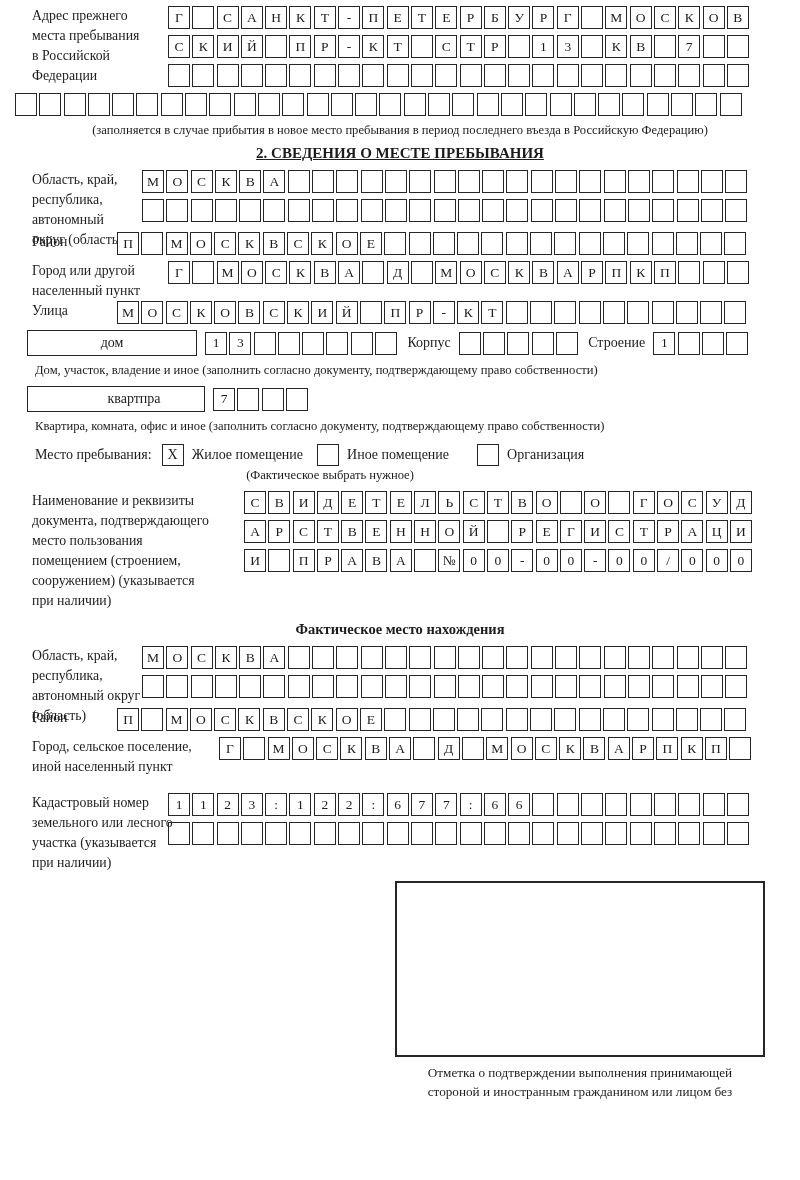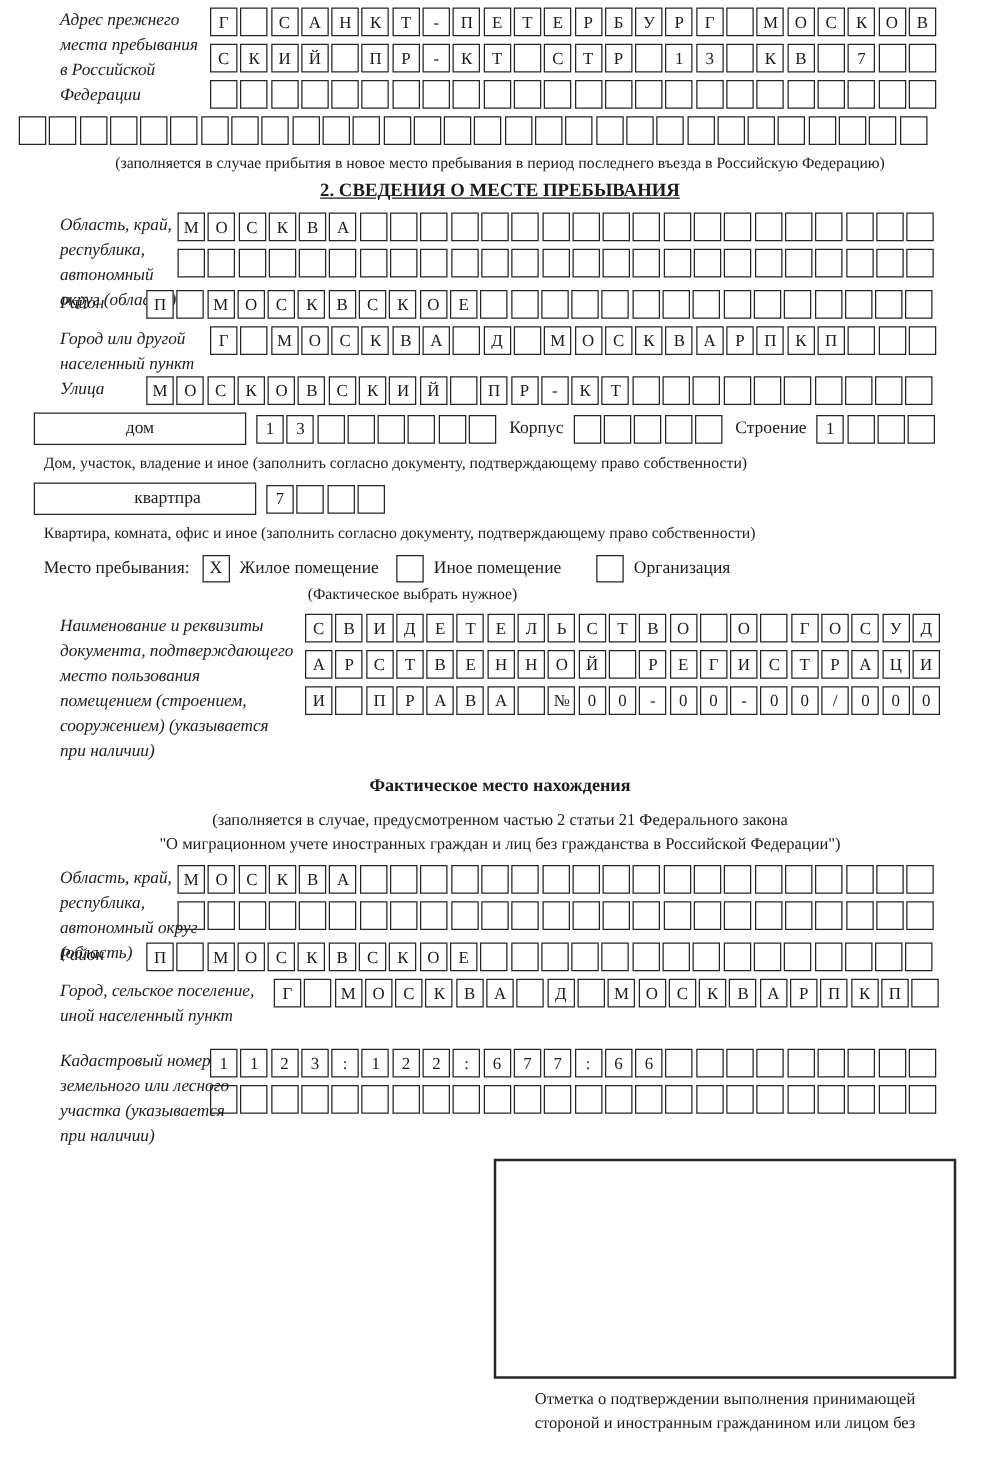--- a/index.html
+++ b/index.html
@@ -11,21 +11,21 @@
   .header { text-align:right; padding:16px 60px 0 0; font-size:15px; }
 
   
   .cells { display:flex; margin-bottom:6px; }
   .cell {
     flex:0 0 auto; width:20px; height:21px; border:1.6px solid #262626;
     margin-right:2.3px; display:inline-flex; align-items:center; justify-content:center;
     font-size:13.5px; line-height:1; background:#fff;
   }
   .fieldblock { position:relative; }
-  .sidelabel { position:absolute; left:48px; top:0; width:190px; font-size:13.8px; line-height:20px;font-style:italic; }
+  .sidelabel { position:absolute; left:32px; top:0; width:190px; font-size:13.8px; line-height:20px; }
 
   .ml-b1   { margin-left:168px; }
   .ml-full { margin-left:15px; }
   .ml-25   { margin-left:142px; }
   .ml-26   { margin-left:117px; }
   .ml-24   { margin-left:168px; }
   .ml-doc  { margin-left:244px; }
   .ml-g2   { margin-left:219px; }
 
   .note-center { text-align:center; font-size:12.6px; line-height:17px; margin:2px 0 4px; }
@@ -465,24 +465,20 @@
         <span class="cell">0</span>
         <span class="cell">0</span>
         <span class="cell">/</span>
         <span class="cell">0</span>
         <span class="cell">0</span>
         <span class="cell">0</span>
       </div>
   </div>
 
   <div class="fact-title">Фактическое место нахождения</div>
-  <div class="fact-note">
-      <div>(заполняется в случае, предусмотренном частью 2 статьи 21 Федерального закона</div>
-      <div>"О миграционном учете иностранных граждан и лиц без гражданства в Российской Федерации")</div>
-    </div>
 
   <div class="fieldblock">
     <div class="sidelabel">
         <div>Область, край,</div>
         <div>республика,</div>
         <div>автономный округ</div>
         <div>(область)</div>
       </div>
     <div class="cells ml-25">
         <span class="cell">М</span>

